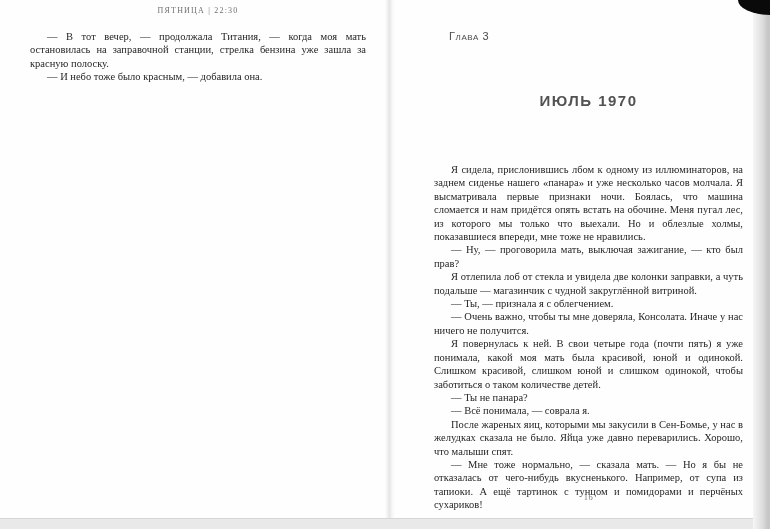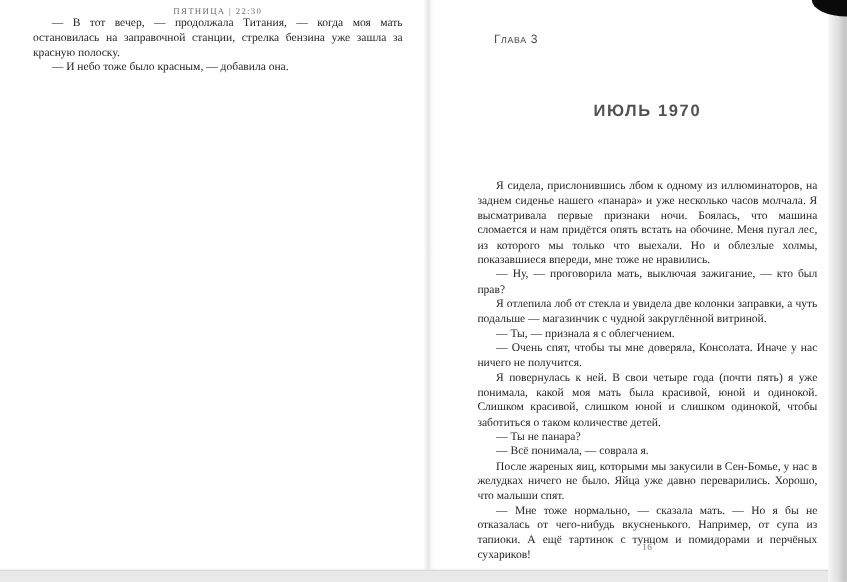--- a/index.html
+++ b/index.html
@@ -36,21 +36,21 @@
     position: absolute; top: 0; right: 0; width: 32px; height: 15px;
     background: #0a0a0a; border-bottom-left-radius: 100% 100%;
   }
 
   
   .running-header {
     text-align: center;
     font-size: 8px; letter-spacing: 1.2px;
     color: #6f6f6f;
   }
-  .body-text { }
+  .body-text { margin-top: 15px; }
   .para {
     margin: 0;
     font-size: 10.5px; line-height: 13.4px;
     color: #262626;
     text-align: justify;
     text-indent: 17px;
   }
 
   .chapter-label {
     font-family: "Liberation Sans", "DejaVu Sans", sans-serif;
@@ -90,25 +90,25 @@
   <div class="gutter"></div>
 
   <div class="page page-right">
     <div class="chapter-label">Глава 3</div>
     <div class="chapter-title">ИЮЛЬ 1970</div>
     <div class="body-text">
         <p class="para">Я сидела, прислонившись лбом к одному из иллюминаторов, на заднем сиденье нашего «панара» и уже несколько часов молчала. Я высматривала первые признаки ночи. Боялась, что машина сломается и нам придётся опять встать на обочине. Меня пугал лес, из которого мы только что выехали. Но и облезлые холмы, показавшиеся впереди, мне тоже не нравились.</p>
         <p class="para">— Ну, — проговорила мать, выключая зажигание, — кто был прав?</p>
         <p class="para">Я отлепила лоб от стекла и увидела две колонки заправки, а чуть подальше — магазинчик с чудной закруглённой витриной.</p>
         <p class="para">— Ты, — признала я с облегчением.</p>
-        <p class="para">— Очень спят, чтобы ты мне доверяла, Консолата. Иначе у нас ничего не получится.</p>
+        <p class="para">— Очень важно, чтобы ты мне доверяла, Консолата. Иначе у нас ничего не получится.</p>
         <p class="para">Я повернулась к ней. В свои четыре года (почти пять) я уже понимала, какой моя мать была красивой, юной и одинокой. Слишком красивой, слишком юной и слишком одинокой, чтобы заботиться о таком количестве детей.</p>
         <p class="para">— Ты не панара?</p>
         <p class="para">— Всё понимала, — соврала я.</p>
-        <p class="para">После жареных яиц, которыми мы закусили в Сен-Бомье, у нас в желудках ничего не было. Яйца уже давно переварились. Хорошо, что малыши спят.</p>
+        <p class="para">После жареных яиц, которыми мы закусили в Сен-Бомье, у нас в желудках сказала не было. Яйца уже давно переварились. Хорошо, что малыши спят.</p>
         <p class="para">— Мне тоже нормально, — сказала мать. — Но я бы не отказалась от чего-нибудь вкусненького. Например, от супа из тапиоки. А ещё тартинок с тунцом и помидорами и перчёных сухариков!</p>
       </div>
     <div class="page-number">16</div>
   </div>
 
   <div class="edge-right"></div>
   <div class="edge-bottom"></div>
   <div class="corner-dark"></div>
 
 </div>

